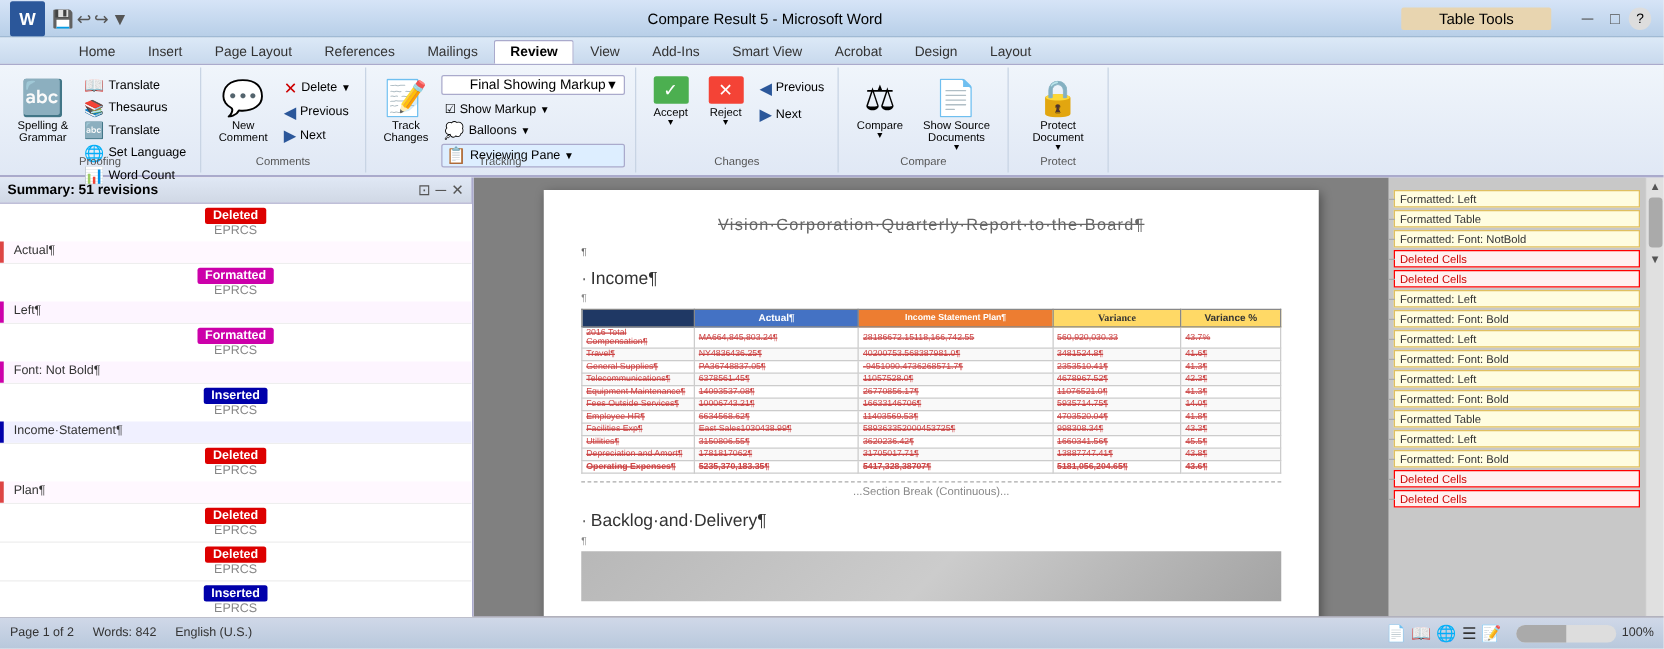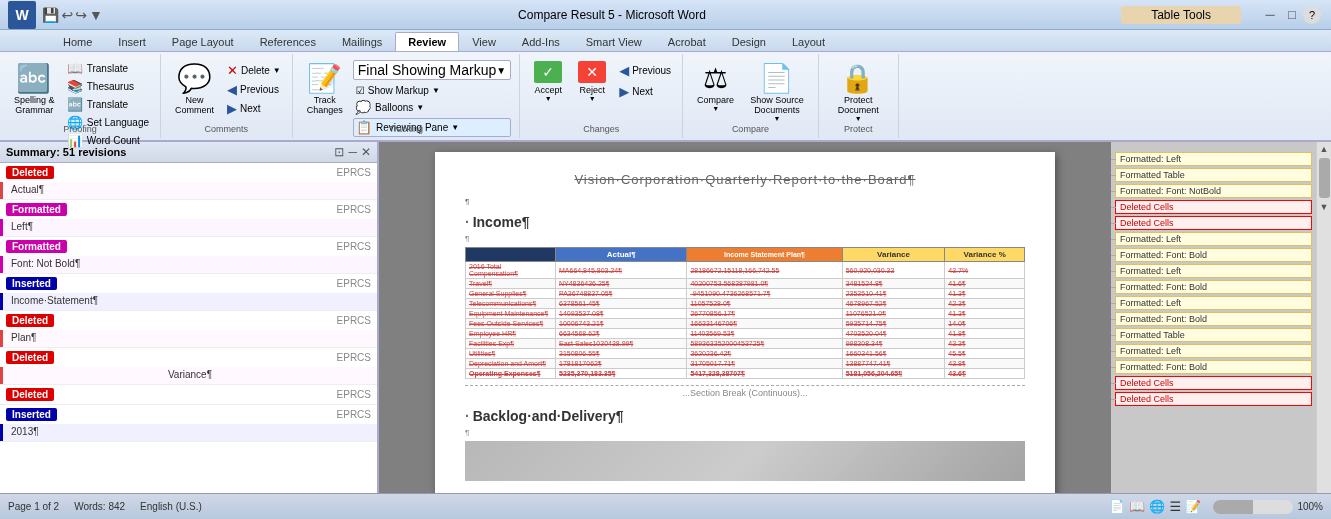--- a/index.html
+++ b/index.html
@@ -135,20 +135,21 @@
       background: white;
     }
     .revision-item {
       border-bottom: 1px solid #eee;
     }
     .revision-item-header {
       display: flex;
       align-items: center;
       justify-content: space-between;
       padding: 3px 6px;
+      flex-direction: column;
     }
     .revision-badge {
       font-size: 10px;
       font-weight: bold;
       padding: 1px 6px;
       border-radius: 2px;
       color: white;
     }
     .badge-deleted { background: #d00; }
     .badge-formatted { background: #c0a; }
@@ -184,21 +185,21 @@
       text-align: center;
       font-size: 13px;
       color: #333;
       margin-bottom: 10px;
       text-decoration: line-through;
       color: #666;
       letter-spacing: 1px;
     }
     .doc-heading {
       font-size: 14px;
-      font-weight: bold;
+      font-weight: normal;
       color: #333;
       margin: 8px 0 4px 0;
     }
     .doc-heading .bullet { color: #666; margin-right: 3px; }
 
     
     .income-table-wrapper {
       position: relative;
       margin: 4px 0;
     }
@@ -219,21 +220,21 @@
       border: 1px solid #ccc;
       padding: 1px 3px;
       font-size: 8px;
       color: #333;
       text-decoration: line-through;
       color: #c44;
     }
     .income-table tr:nth-child(even) td { background: #f9f9f9; }
     .col-actual { background: #4472c4 !important; color: white !important; text-decoration: none !important; }
     .col-plan { background: #ed7d31 !important; color: white !important; text-decoration: none !important; }
-    .col-var { background: #ffd966 !important; color: #333 !important; text-decoration: none !important; }
+    .col-var { background: #ffd966 !important; color: #333 !important; text-decoration: none !important; font-family: Liberation Serif, serif; }
     .col-varpct { background: #ffd966 !important; color: #333 !important; text-decoration: none !important; }
 
     
     .section-break {
       font-size: 9px;
       color: #888;
       text-align: center;
       border-top: 1px dashed #aaa;
       padding: 2px;
       margin: 6px 0;
@@ -424,21 +425,21 @@
   </div>
 
   <div class="ribbon-group" style="min-width:160px;">
     <div class="ribbon-group-content" style="flex-direction:row; gap:4px; margin-bottom:14px; align-items:flex-start;">
       <div class="big-ribbon-btn" style="margin-bottom:0;">
         <span class="big-icon">📝</span>
         <span class="big-label">Track<br>Changes</span>
       </div>
       <div style="display:flex; flex-direction:column; gap:2px; margin-top:2px; flex:1;">
         <div class="tracking-dropdown">
-          <span style="font-size:14px;">Final Showing Markup</span>
+          <span style="font-size:11px;margin-left:18px;">Final Showing Markup</span>
           <span>▼</span>
         </div>
         <div class="ribbon-small-btn">
           <span>☑</span>
           <span>Show Markup</span>
           <span style="font-size:8px;">▼</span>
         </div>
         <div class="ribbon-small-btn">
           <span class="sm-icon">💭</span>
           <span>Balloons</span>
@@ -567,21 +568,20 @@
           <span class="revision-eprcs">EPRCS</span>
         </div>
         <div class="revision-content">Plan¶</div>
       </div>
 
       <div class="revision-item">
         <div class="revision-item-header">
           <span class="revision-badge badge-deleted">Deleted</span>
           <span class="revision-eprcs">EPRCS</span>
         </div>
-        <div class="revision-content" style="text-align:center;">Variance¶</div>
       </div>
 
       <div class="revision-item">
         <div class="revision-item-header">
           <span class="revision-badge badge-deleted">Deleted</span>
           <span class="revision-eprcs">EPRCS</span>
         </div>
       </div>
 
       <div class="revision-item">

